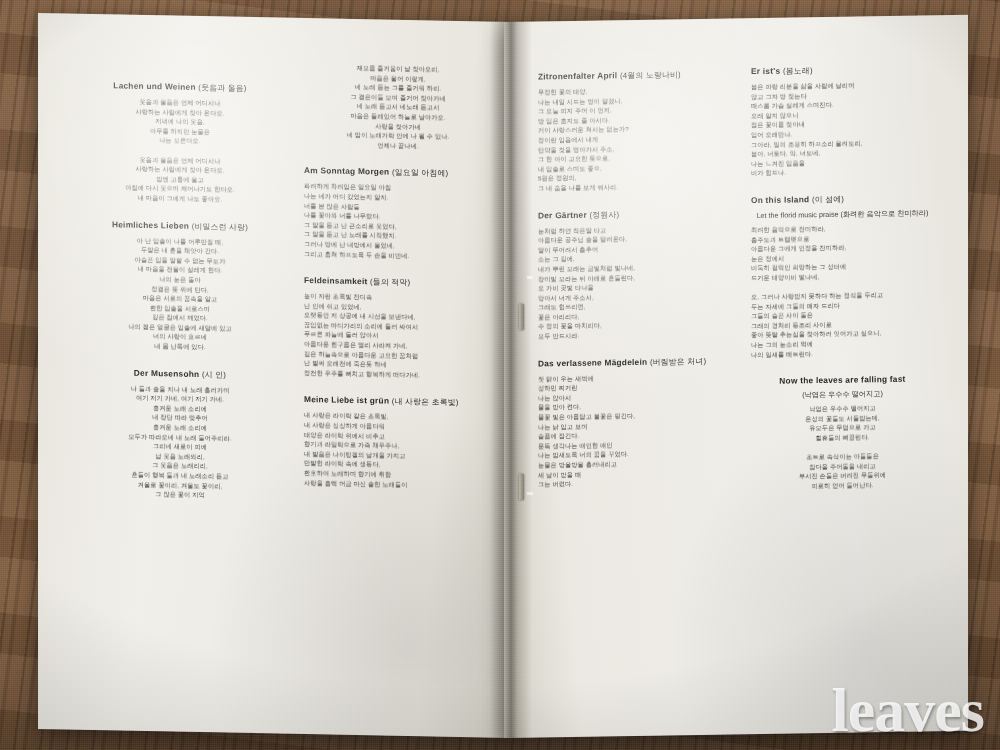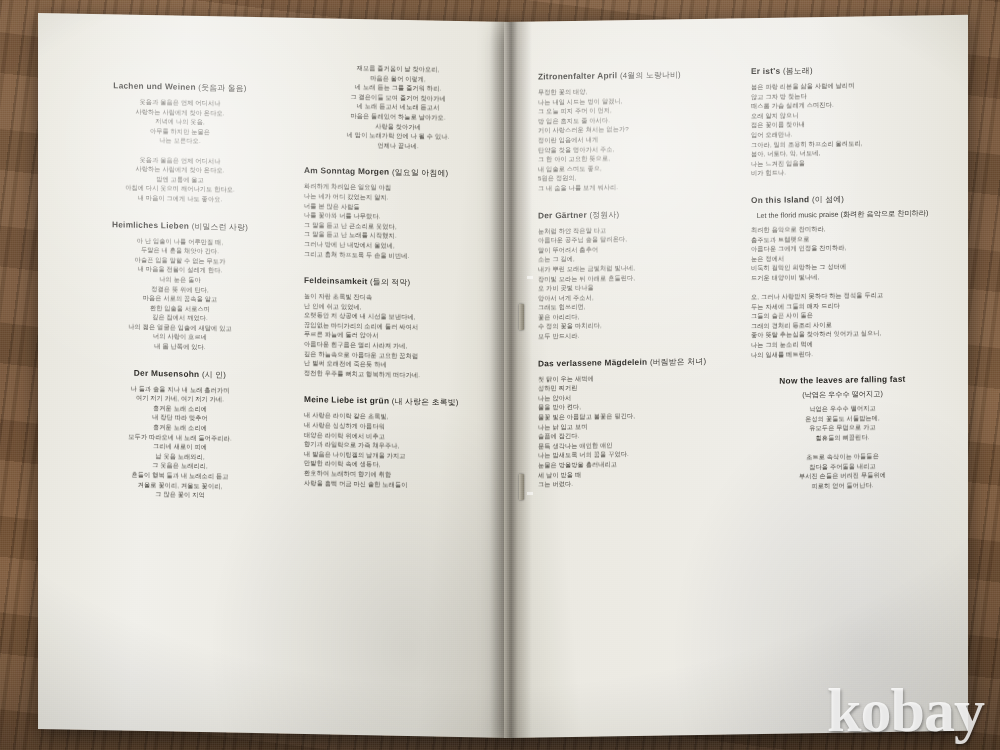--- a/index.html
+++ b/index.html
@@ -454,14 +454,14 @@
     <div class="gutter"></div>
     <div class="staple s1"></div>
     <div class="staple s2"></div>
     <div class="edge-tick" style="top:254px"></div>
     <div class="edge-tick" style="top:470px"></div>
   </div>
 
   <div class="photo-fx"></div>
   <div class="grain"></div>
 
-  <div class="watermark">kobay</div>
+  <div class="watermark">leaves</div>
 </div>
 
 </body></html>

